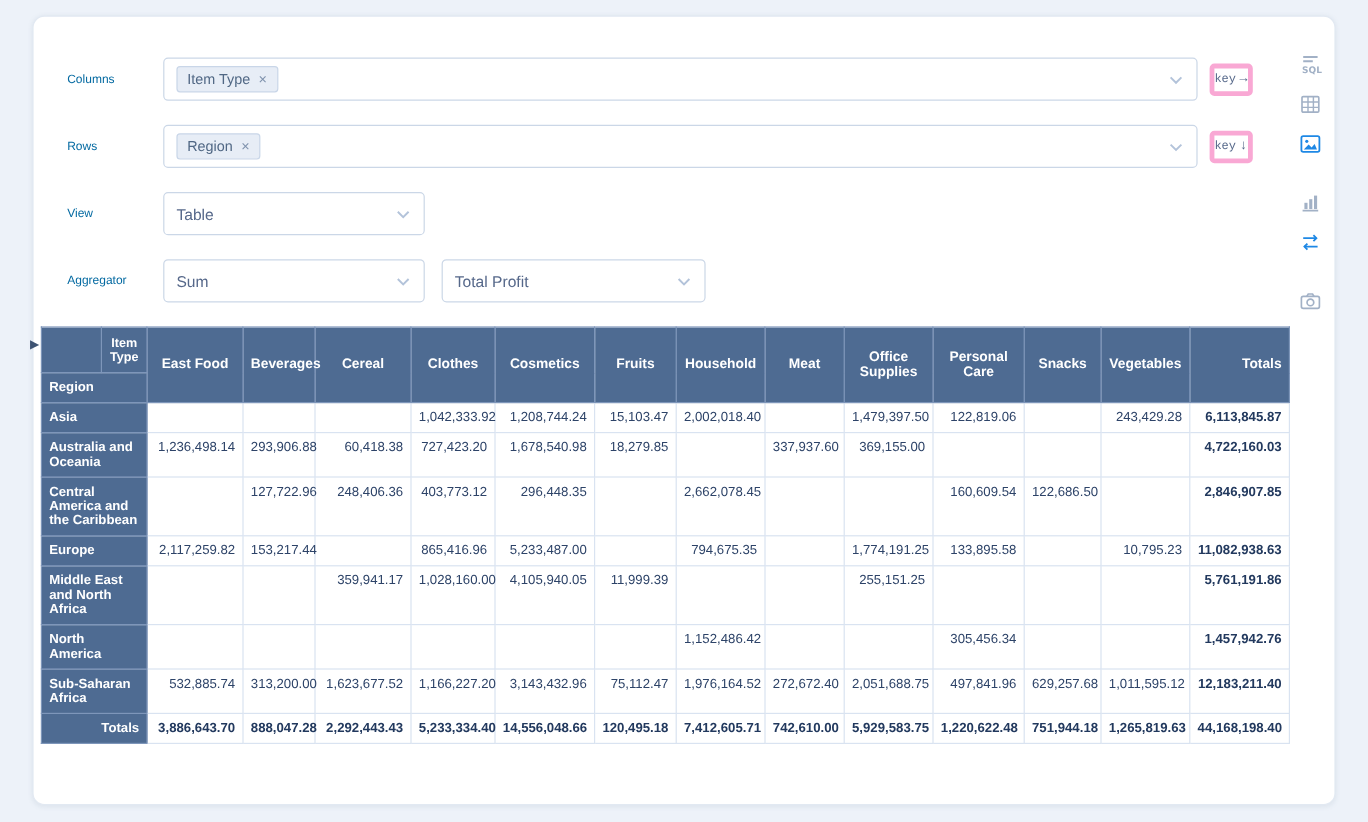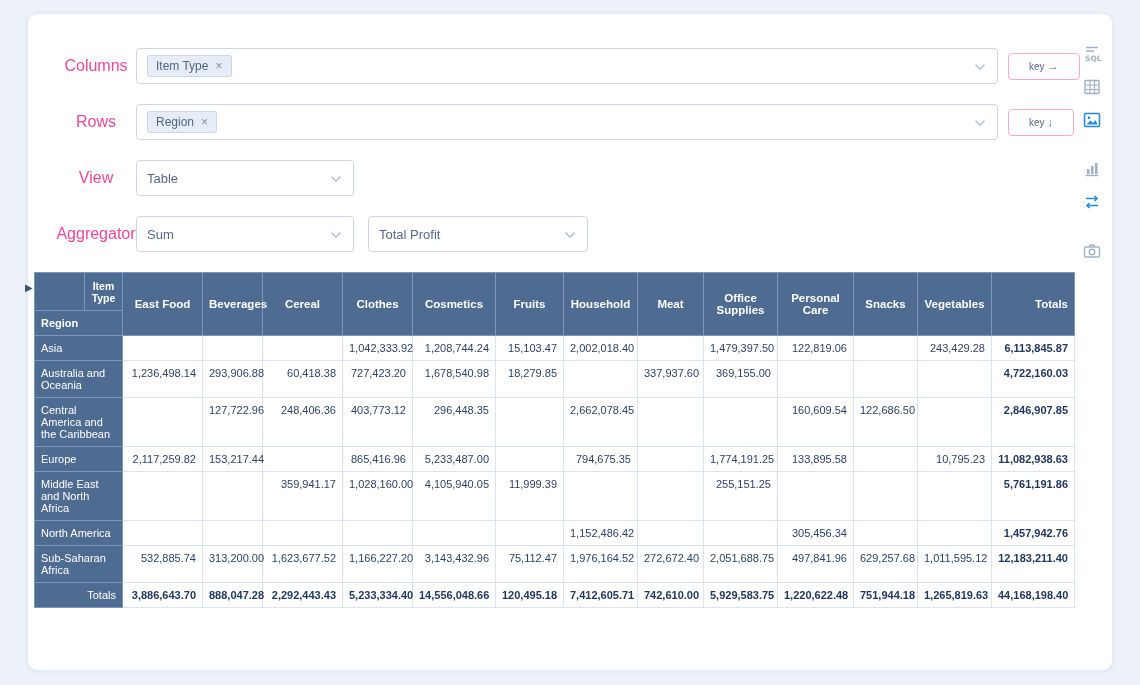--- a/index.html
+++ b/index.html
@@ -16,62 +16,62 @@
     background:#ffffff; border:1px solid #e2e9f2; border-radius:10px;
     box-shadow:0 1px 4px rgba(80,103,132,.10);
   }
   .handle {
     position:absolute; left:25px; top:283px; font-size:10px; color:#3d5372;
     cursor:pointer; z-index:5; line-height:1;
   }
   
   .settings { padding:34px 0 0 28px; }
   .ctrl-row { display:flex; align-items:center; margin-bottom:20px; }
-  .ctrl-label { width:80px; font-size:16px; color:#ec4899; flex:none;text-align:center; }
+  .ctrl-label { width:80px; font-size:10px; color:#0369a1; flex:none; }
   .select {
     position:relative; height:36px; border:1px solid #cbd7e7; border-radius:4px;
     background:#fff; display:flex; align-items:center; padding:0 30px 0 10px;
     font-size:13px; color:#56688a; cursor:pointer;
   }
   .select .chev { position:absolute; right:11px; top:14px; }
   .select.wide { width:862px; }
   .select.small { width:218px; }
   .select.small2 { width:220px; margin-left:14px; }
   .chip {
     display:inline-flex; align-items:center; gap:7px;
     background:#e7edf6; border:1px solid #c9d6e8; border-radius:3px;
     padding:3px 8px; font-size:12px; color:#506784;
   }
   .chip-x { color:#7f92ad; font-size:12px; cursor:pointer; line-height:1; }
   .key-btn {
-    margin-left:10px; height:27px; padding:0 20px; background:#fff;
-    border:1px solid #f9a8d4; border-radius:4px; font-size:10px; color:#56688a;
+    margin-left:10px; height:27px; padding:0 0; background:#fff;
+    border:4px solid #f9a8d4; border-radius:4px; font-size:10px; color:#56688a;
     display:inline-flex; align-items:center; gap:3px; cursor:pointer;
-    font-family:Liberation Sans, sans-serif;
+    font-family:Liberation Mono, monospace;
   }
   .key-btn .arrow { font-size:11px; }
   .hide-link {
     text-align:center; font-size:13px; color:#56688a; margin:4px 0 12px 0;
     width:1046px; cursor:pointer;
   }
   
   table { border-collapse:collapse; table-layout:fixed; margin-left:6px; width:1040px; }
   th, td { border:1px solid #d9e3f1; padding:6px 6px; vertical-align:top; }
   thead tr:first-child th { height:38px; }
   thead tr:last-child th { height:19px; }
   .pvt-corner, .pvt-axis, .pvt-colhead, .pvt-rowhead {
     background:#4e6b92; color:#ffffff; border:1px solid #7e96ba;
   }
   .pvt-axis { font-size:10.5px; font-weight:bold; text-align:center; vertical-align:middle; }
   .pvt-axis-row { text-align:left; font-size:11px; }
   .pvt-colhead {
     font-size:11.5px; font-weight:bold; text-align:center; vertical-align:middle;
   }
   .pvt-tot-head { text-align:right; }
-  .pvt-rowhead { font-size:11px; font-weight:normal; text-align:left; }
+  .pvt-rowhead { font-size:11px; font-weight:bold; text-align:left; }
   .pvt-totals-label { text-align:right; }
   .pvt-val { font-size:11px; color:#2d4368; text-align:right; background:#fff; }
   .pvt-row-total, .pvt-col-total, .pvt-grand-total { font-weight:bold; color:#22395e; }
   
   .sidebar {
     position:absolute; right:5px; top:28px; width:30px;
     display:flex; flex-direction:column; align-items:center; gap:9px;margin-left:34px;
   }
   .side-icon {
     width:24px; height:24px; display:flex; align-items:center; justify-content:center;

